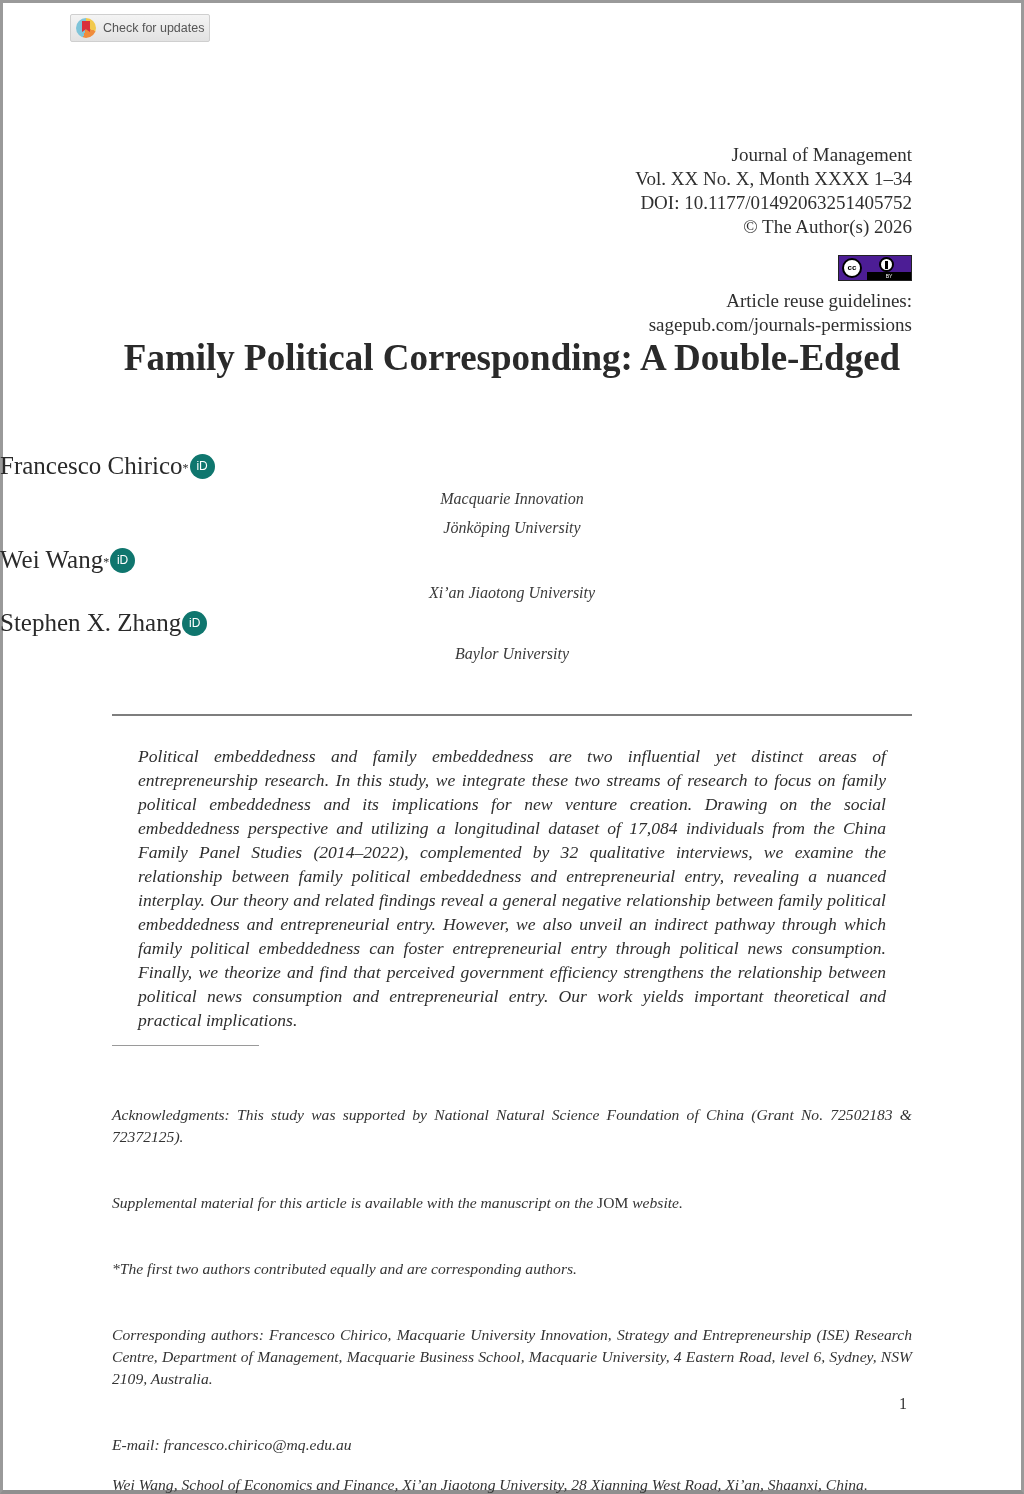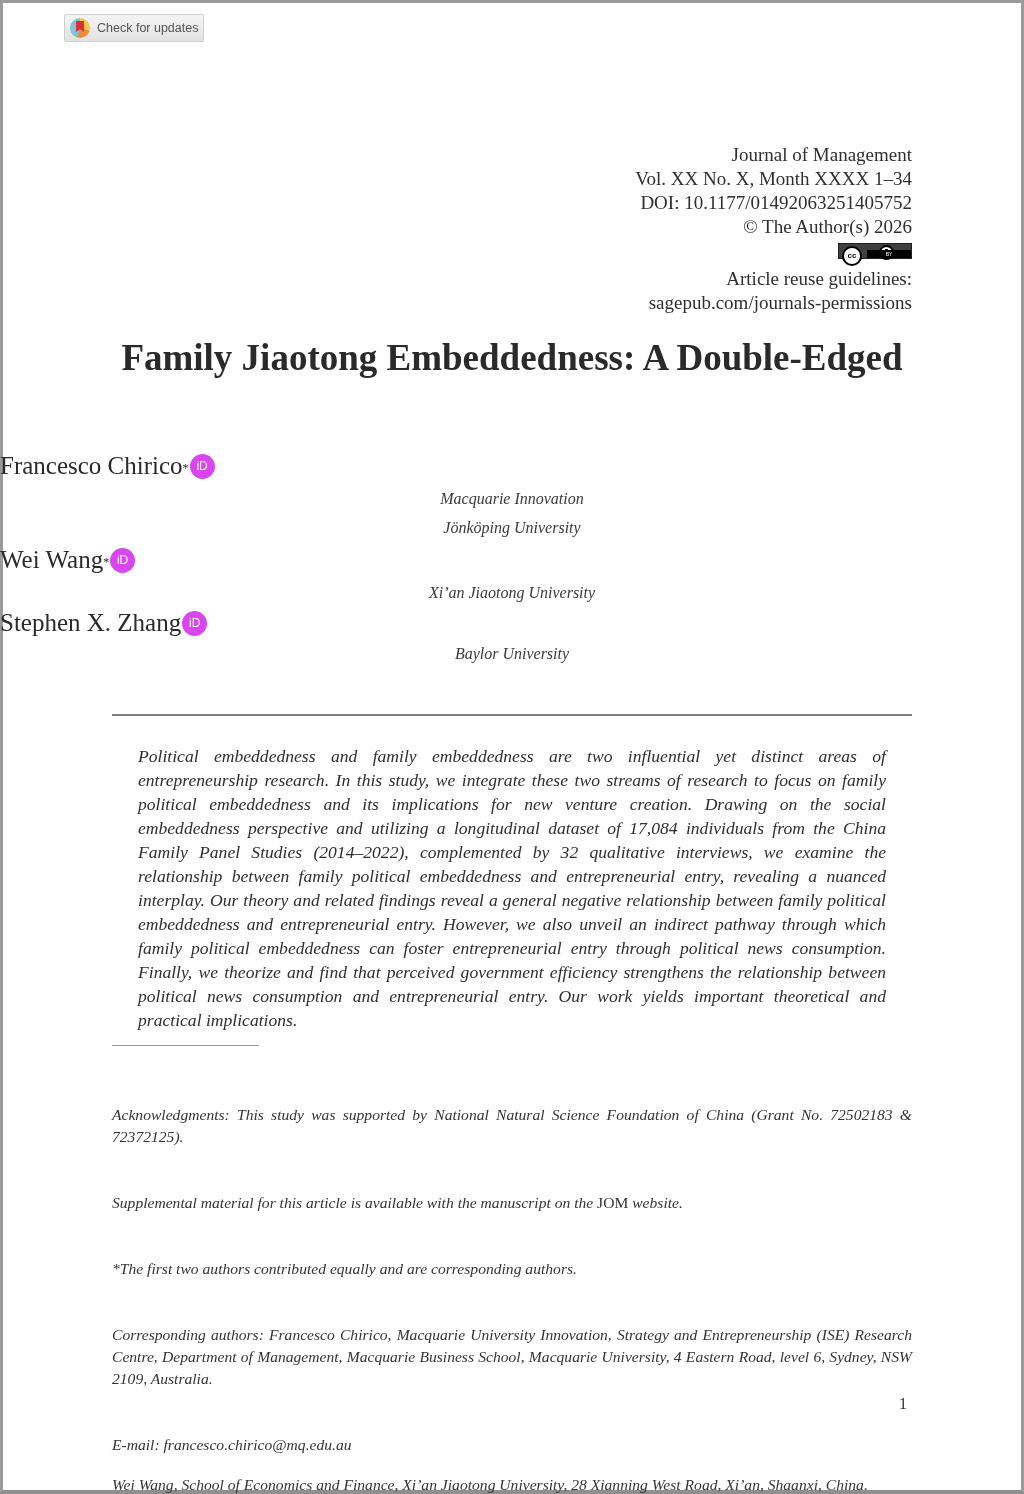--- a/index.html
+++ b/index.html
@@ -1,33 +1,33 @@
 <!DOCTYPE html>
 <html><head>
 <meta charset="utf-8">
 <style>
   * { box-sizing: border-box; margin: 0; padding: 0; }
   html, body { width: 1024px; height: 1494px; background: #ffffff; }
   body { position: relative; overflow: hidden; font-family: "Liberation Serif", "DejaVu Serif", serif; color: #2b2b2b; }
   .page-frame { position: absolute; left: 0; top: 0; width: 1024px; height: 1494px; border-left: 3px solid #9a9a9a; border-top: 3px solid #9a9a9a; border-right: 3px solid #9a9a9a; border-bottom: 4px solid #8f8f8f; }
-  .check-updates { position: absolute; left: 64px; top: 14px; width: 140px; height: 28px; background: linear-gradient(#f4f4f4, #e2e2e2); border: 1px solid #cfcfcf; border-radius: 2px; display: flex; align-items: center; padding-left: 5px; cursor: pointer; }
+  .check-updates { position: absolute; left: 70px; top: 14px; width: 140px; height: 28px; background: linear-gradient(#f4f4f4, #e2e2e2); border: 1px solid #cfcfcf; border-radius: 2px; display: flex; align-items: center; padding-left: 5px; cursor: pointer; }
   .cu-icon { width: 20px; height: 20px; border-radius: 50%; background: conic-gradient(#f2c94c 0 30%, #ef8c3c 30% 55%, #7fc4d9 55% 100%); position: relative; margin-right: 7px; }
   .cu-icon::after { content: ""; position: absolute; left: 6px; top: 3px; width: 8px; height: 11px; background: #d9303a; clip-path: polygon(0 0, 100% 0, 100% 100%, 50% 75%, 0 100%); }
   .cu-label { font-family: "Liberation Sans", "DejaVu Sans", sans-serif; font-size: 12.5px; color: #555; }
   .journal-meta { position: absolute; right: 112px; top: 143px; text-align: right; font-size: 19px; line-height: 24px; color: #2f2f2f; }
-  .cc-badge { display: inline-block; width: 74px; height: 16px; background: #404040; border: 1px solid #222; position: relative; margin: 4px 0 2px; }
+  .cc-badge { display: inline-block; width: 74px; height: 26px; background: #4c1d95; border: 1px solid #222; position: relative; margin: 16px 0 2px; }
   .cc-badge .cc-circle { position: absolute; left: 3px; top: 2px; width: 20px; height: 20px; border-radius: 50%; background: #fff; border: 2px solid #000; font-family: "Liberation Sans", sans-serif; font-size: 8px; font-weight: bold; line-height: 16px; text-align: center; color: #000; }
   .cc-badge .by-circle { position: absolute; left: 40px; top: 1px; width: 15px; height: 15px; border-radius: 50%; background: #fff; border: 2px solid #000; }
   .cc-badge .by-circle::after { content: ""; position: absolute; left: 4px; top: 2px; width: 3px; height: 8px; background: #000; }
   .cc-badge .by-bar { position: absolute; left: 28px; right: 0; bottom: 0; height: 8px; background: #000; color: #fff; font-family: "Liberation Sans", sans-serif; font-size: 5px; text-align: center; line-height: 8px; }
   .title { position: absolute; left: 100px; width: 824px; top: 334px; text-align: center; font-size: 37px; line-height: 48px; color: #2a2a2a; }
   .authors { position: absolute; left: 0; width: 1024px; top: 448px; text-align: center; }
   .author-name { font-size: 25px; line-height: 32px; color: #2a2a2a; display: flex; align-items: center; }
   .author-name sup { font-size: 12px; align-self: flex-start; margin-top: 4px; }
-  .orcid { display: inline-block; width: 25px; height: 25px; border-radius: 50%; background: #d946ef; color: #fff; font-family: "Liberation Sans", sans-serif; font-size: 12px; line-height: 25px; text-align: center; margin-left: 1px; cursor: pointer; }
+  .orcid { display: inline-block; width: 25px; height: 25px; border-radius: 50%; background: #0f766e; color: #fff; font-family: "Liberation Sans", sans-serif; font-size: 12px; line-height: 25px; text-align: center; margin-left: 1px; cursor: pointer; }
   .affil { font-style: italic; font-size: 16px; line-height: 29px; color: #3a3a3a; }
   .rule { position: absolute; left: 112px; width: 800px; top: 714px; height: 2px; background: #7e7e7e; }
   .abstract { position: absolute; left: 138px; width: 748px; top: 744px; font-style: italic; font-size: 17.6px; line-height: 24px; text-align: justify; color: #2e2e2e; }
   .short-rule { position: absolute; left: 112px; top: 1045px; width: 147px; height: 1px; background: #9a9a9a; }
   .notes { position: absolute; left: 112px; width: 800px; top: 1060px; font-style: italic; font-size: 15.6px; line-height: 22px; text-align: justify; color: #333; }
   .notes p { margin-bottom: 8px; margin-top: 44px; }
   .notes .gap { margin-top: 18px; }
   .notes .upright { font-style: normal; }
   .page-num { position: absolute; right: 117px; top: 1395px; font-size: 16px; color: #333; }
 </style>
@@ -49,21 +49,21 @@
   <div><span class="cc-badge">
     <span class="cc-circle">cc</span>
     <span class="by-circle"></span>
     <span class="by-bar">BY</span>
   </span></div>
   <div>Article reuse guidelines:</div>
   <div>sagepub.com/journals-permissions</div>
 </div>
 
 <h1 class="title">
-  <div>Family Jiaotong Embeddedness: A Double-Edged</div>
+  <div>Family Political Corresponding: A Double-Edged</div>
 </h1>
 
 <div class="authors">
   <div class="author-name">
     <span>Francesco Chirico</span>
       <sup>*</sup>
       <span class="orcid">iD</span>
   </div>
   <div class="affil">Macquarie Innovation</div>
   <div class="affil">Jönköping University</div>

